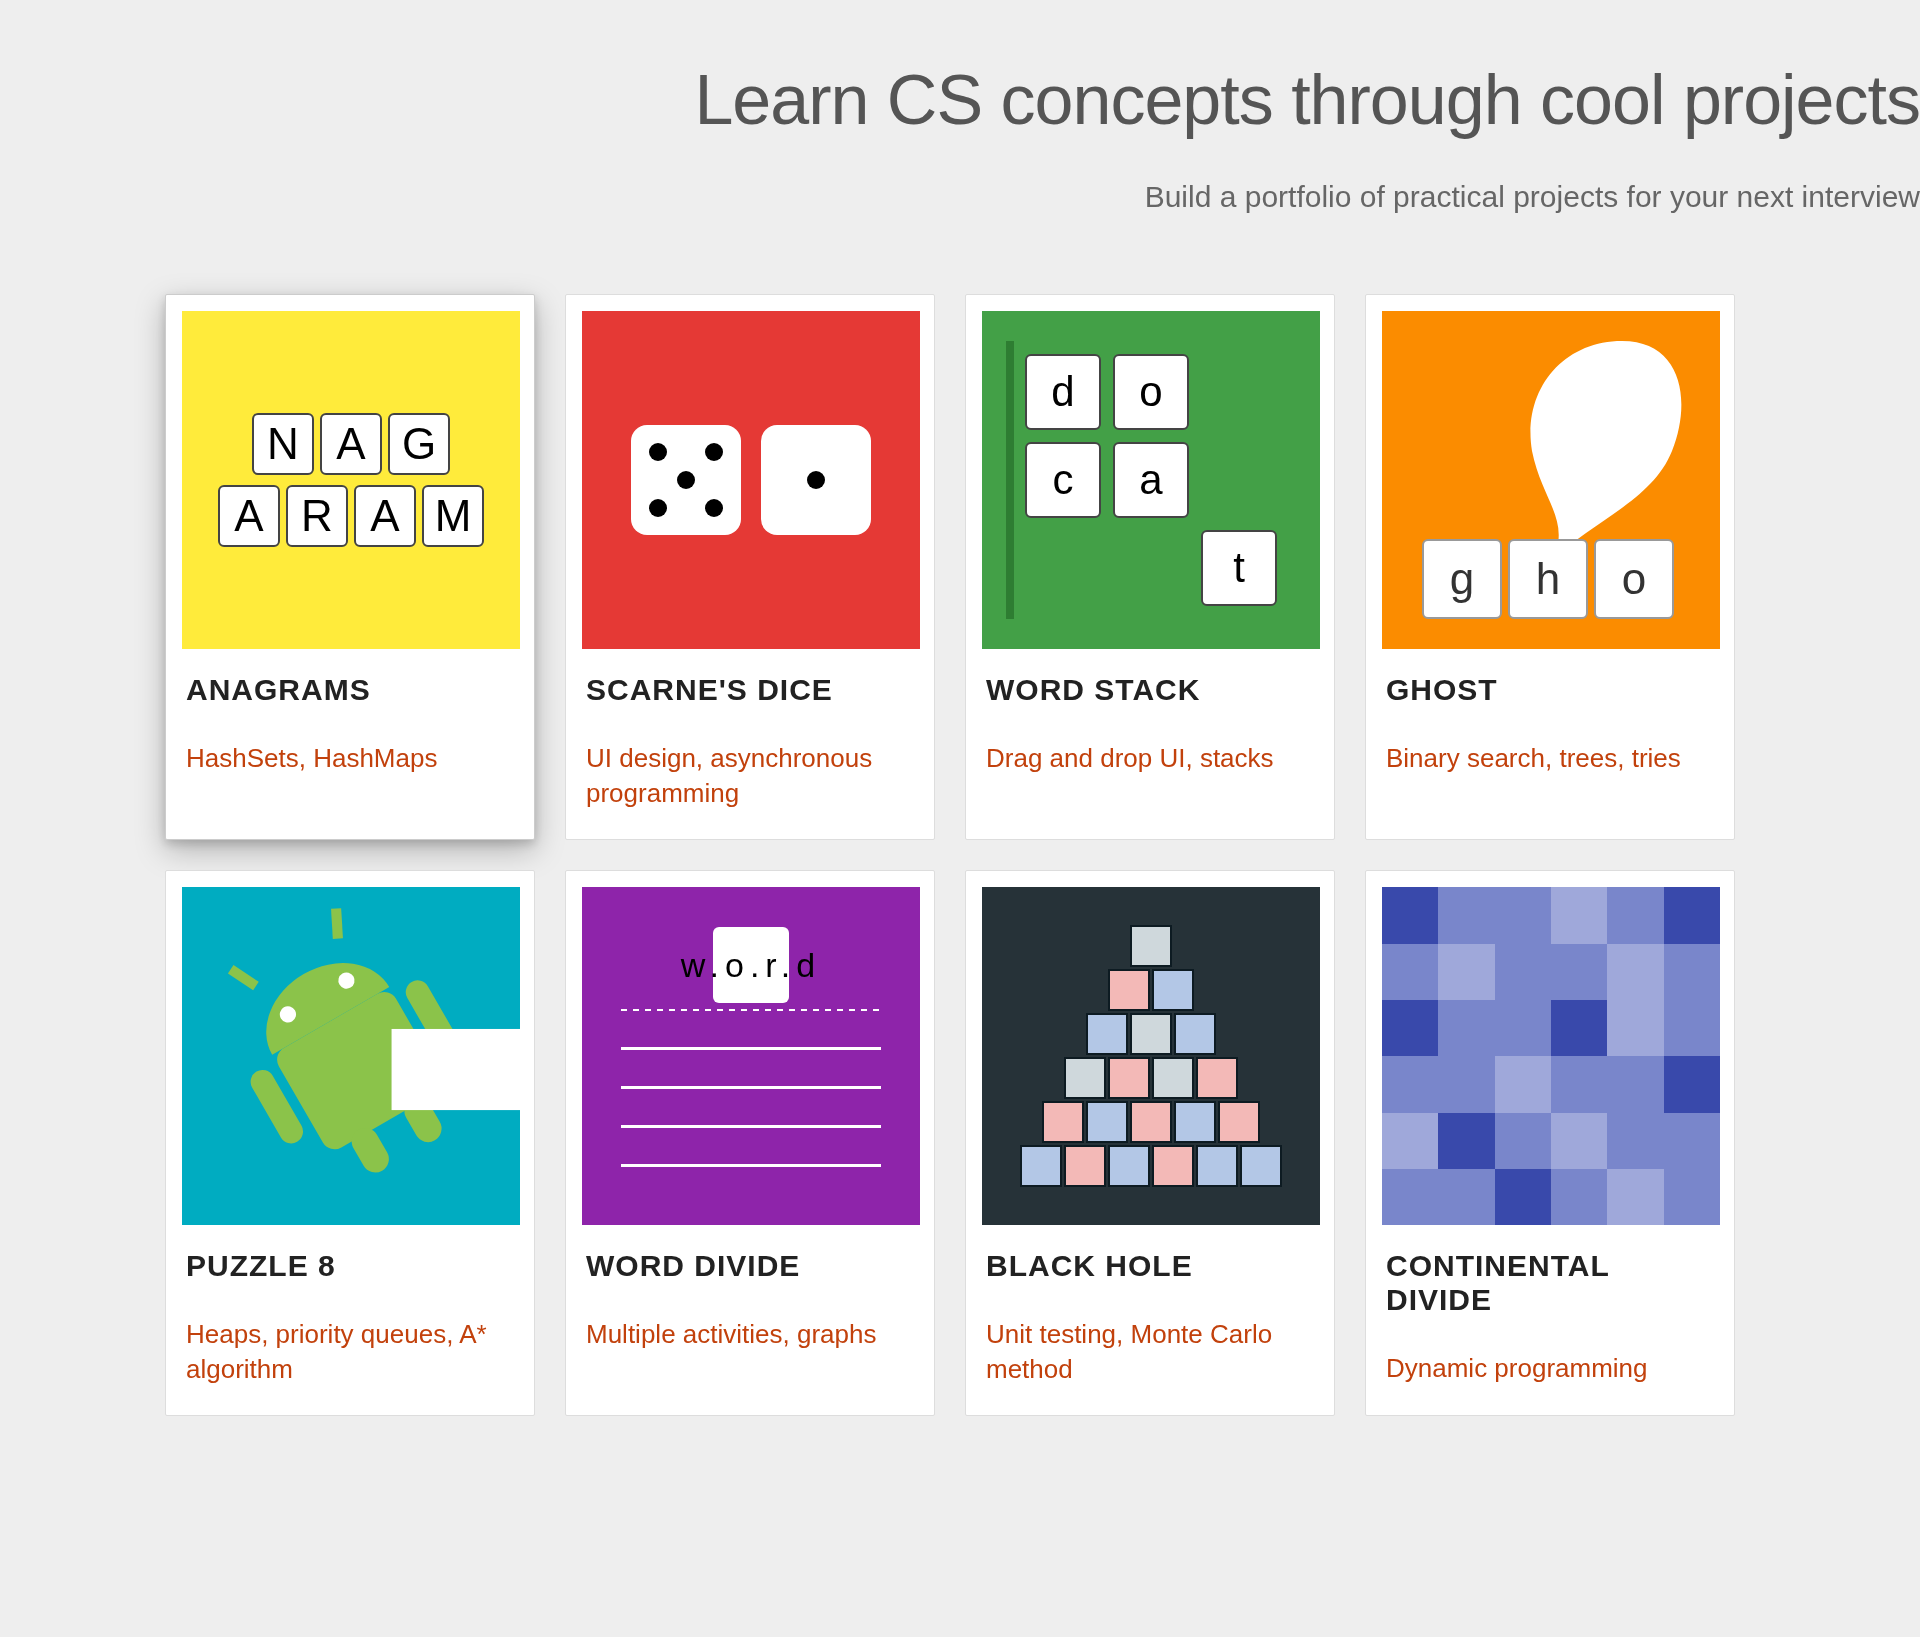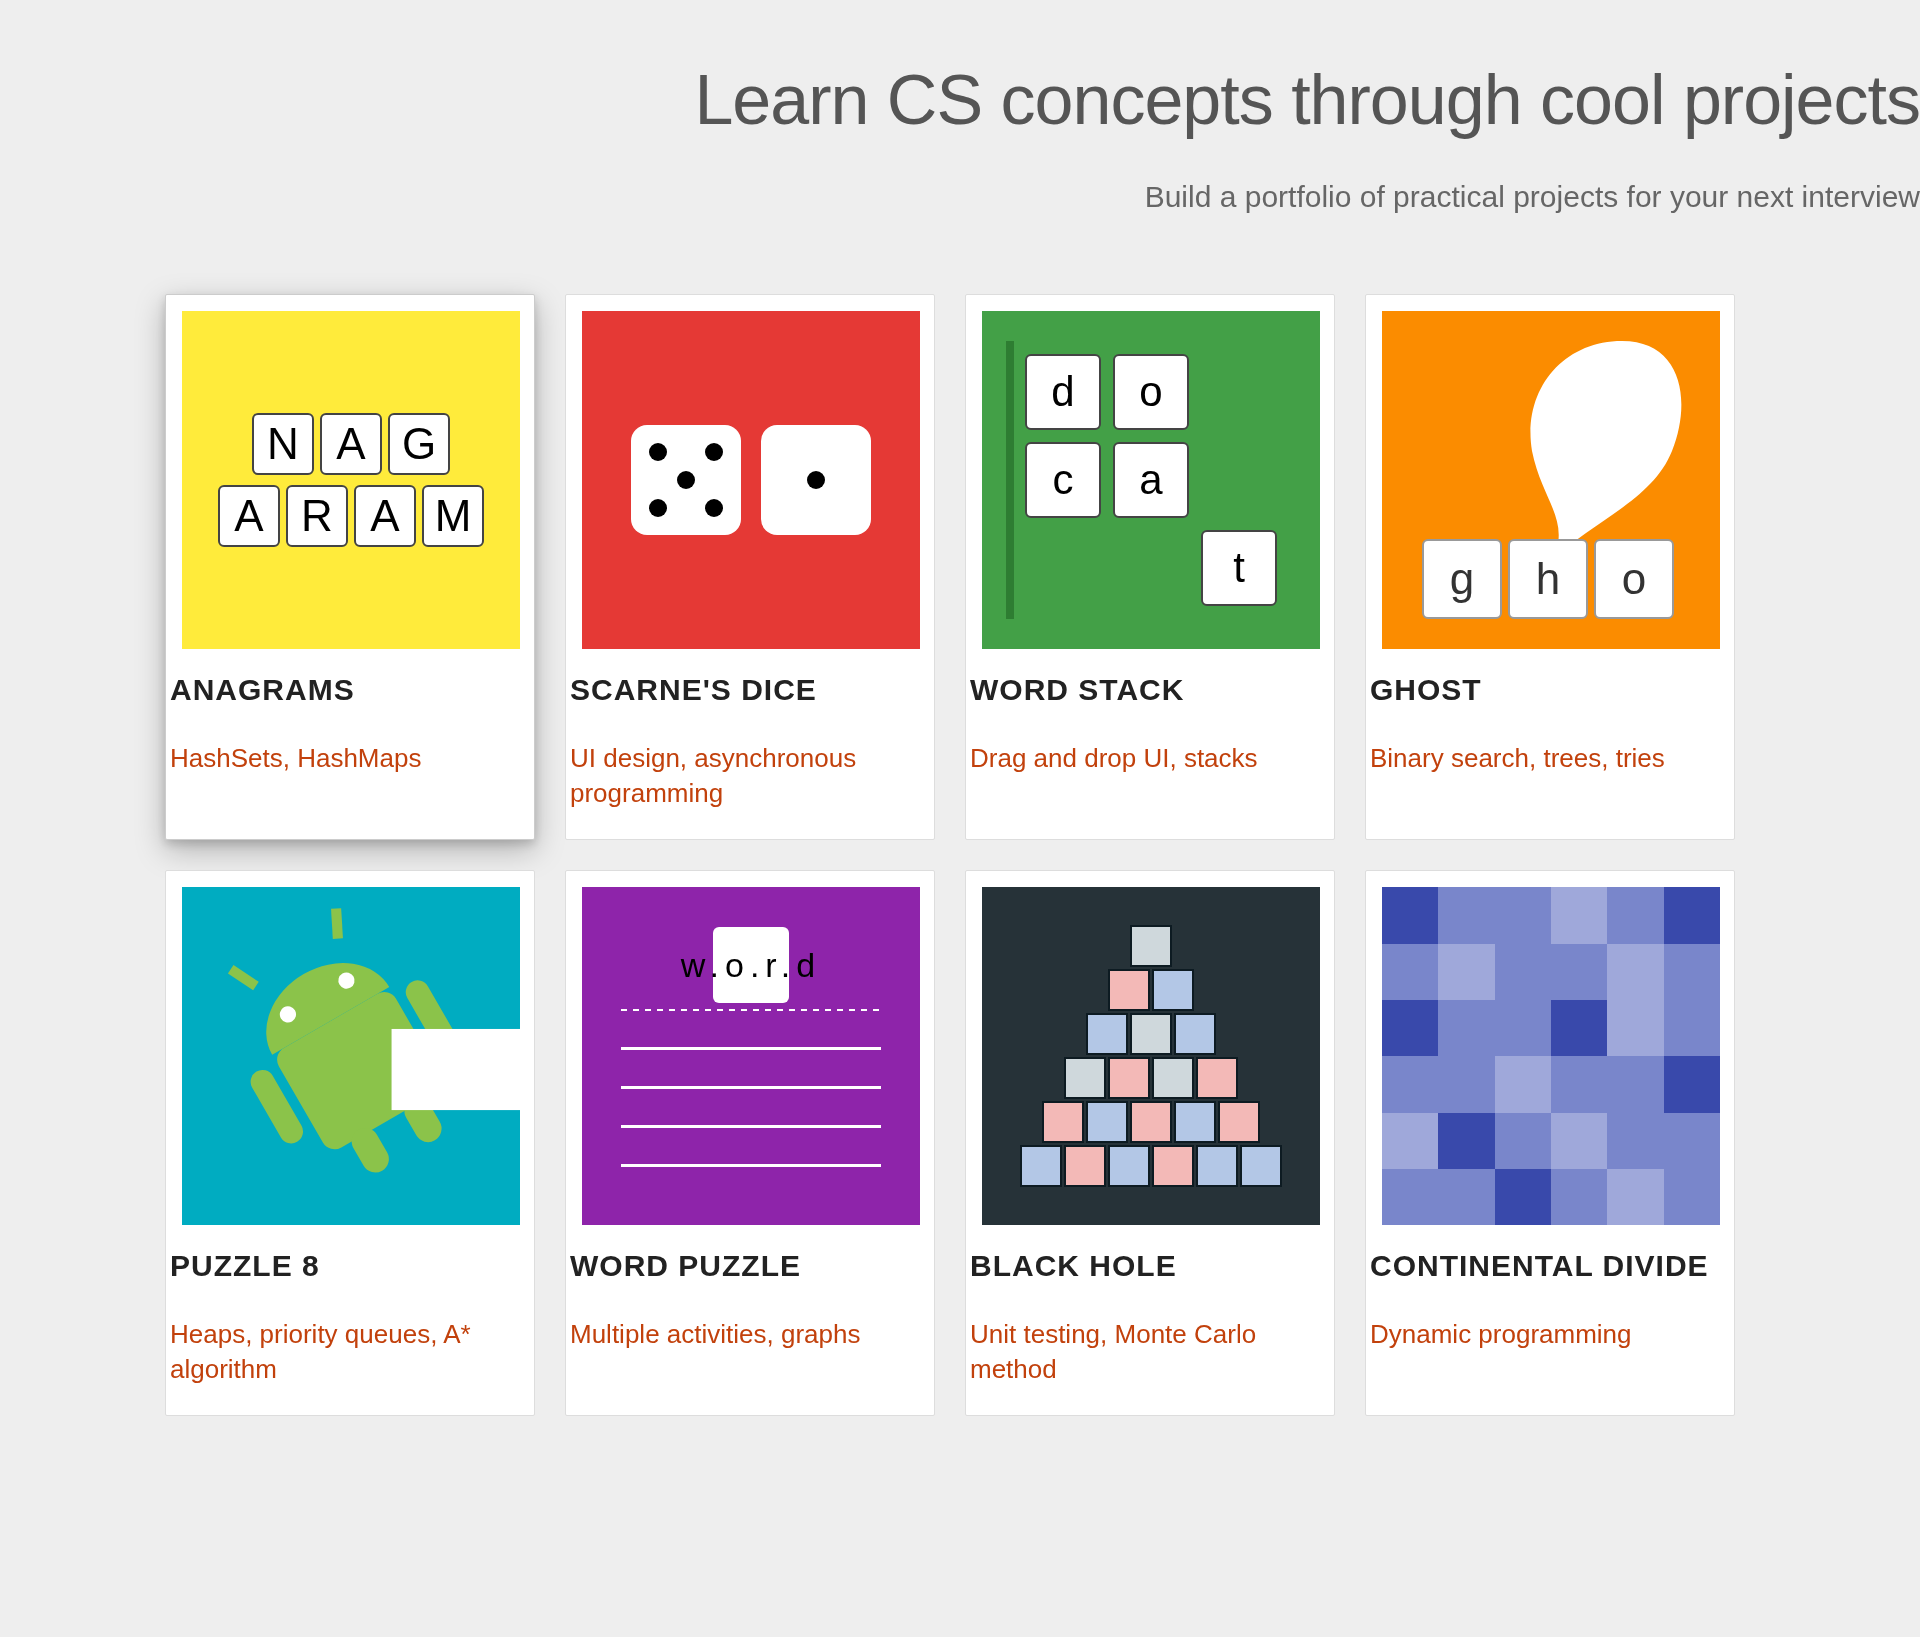--- a/index.html
+++ b/index.html
@@ -45,21 +45,21 @@
     border-color: #ccc;
   }
   .thumb {
     width: 338px;
     height: 338px;
     margin: 16px 16px 0 16px;
     position: relative;
     display:flex; align-items:center; justify-content:center;
     overflow:hidden;
   }
-  .card-body { padding: 24px 20px 28px 4px; }
+  .card-body { padding: 24px 20px 28px 20px; }
   .card-title {
     font-size: 30px;
     font-weight: 700;
     color: #222;
     letter-spacing: 1px;
     margin-bottom: 8px;
   }
   .card-sub {
     font-size: 26px;
     font-weight: 300;
@@ -226,21 +226,21 @@
             <div class="tile">w.o.r.d</div>
           </div>
           <div class="wl-dots"></div>
           <div class="wl-line"></div>
           <div class="wl-line"></div>
           <div class="wl-line"></div>
           <div class="wl-line"></div>
         </div>
       </div>
       <div class="card-body">
-        <div class="card-title">WORD PUZZLE</div>
+        <div class="card-title">WORD DIVIDE</div>
         <div class="card-sub">Multiple activities, graphs</div>
       </div>
     </div>
     <div class="card">
       <div class="thumb" style="background: rgb(38, 50, 56);">
         <div class="bh">
           <div class="bh-row">
             <div class="bh-sq c-g"></div>
           </div>
           <div class="bh-row">

